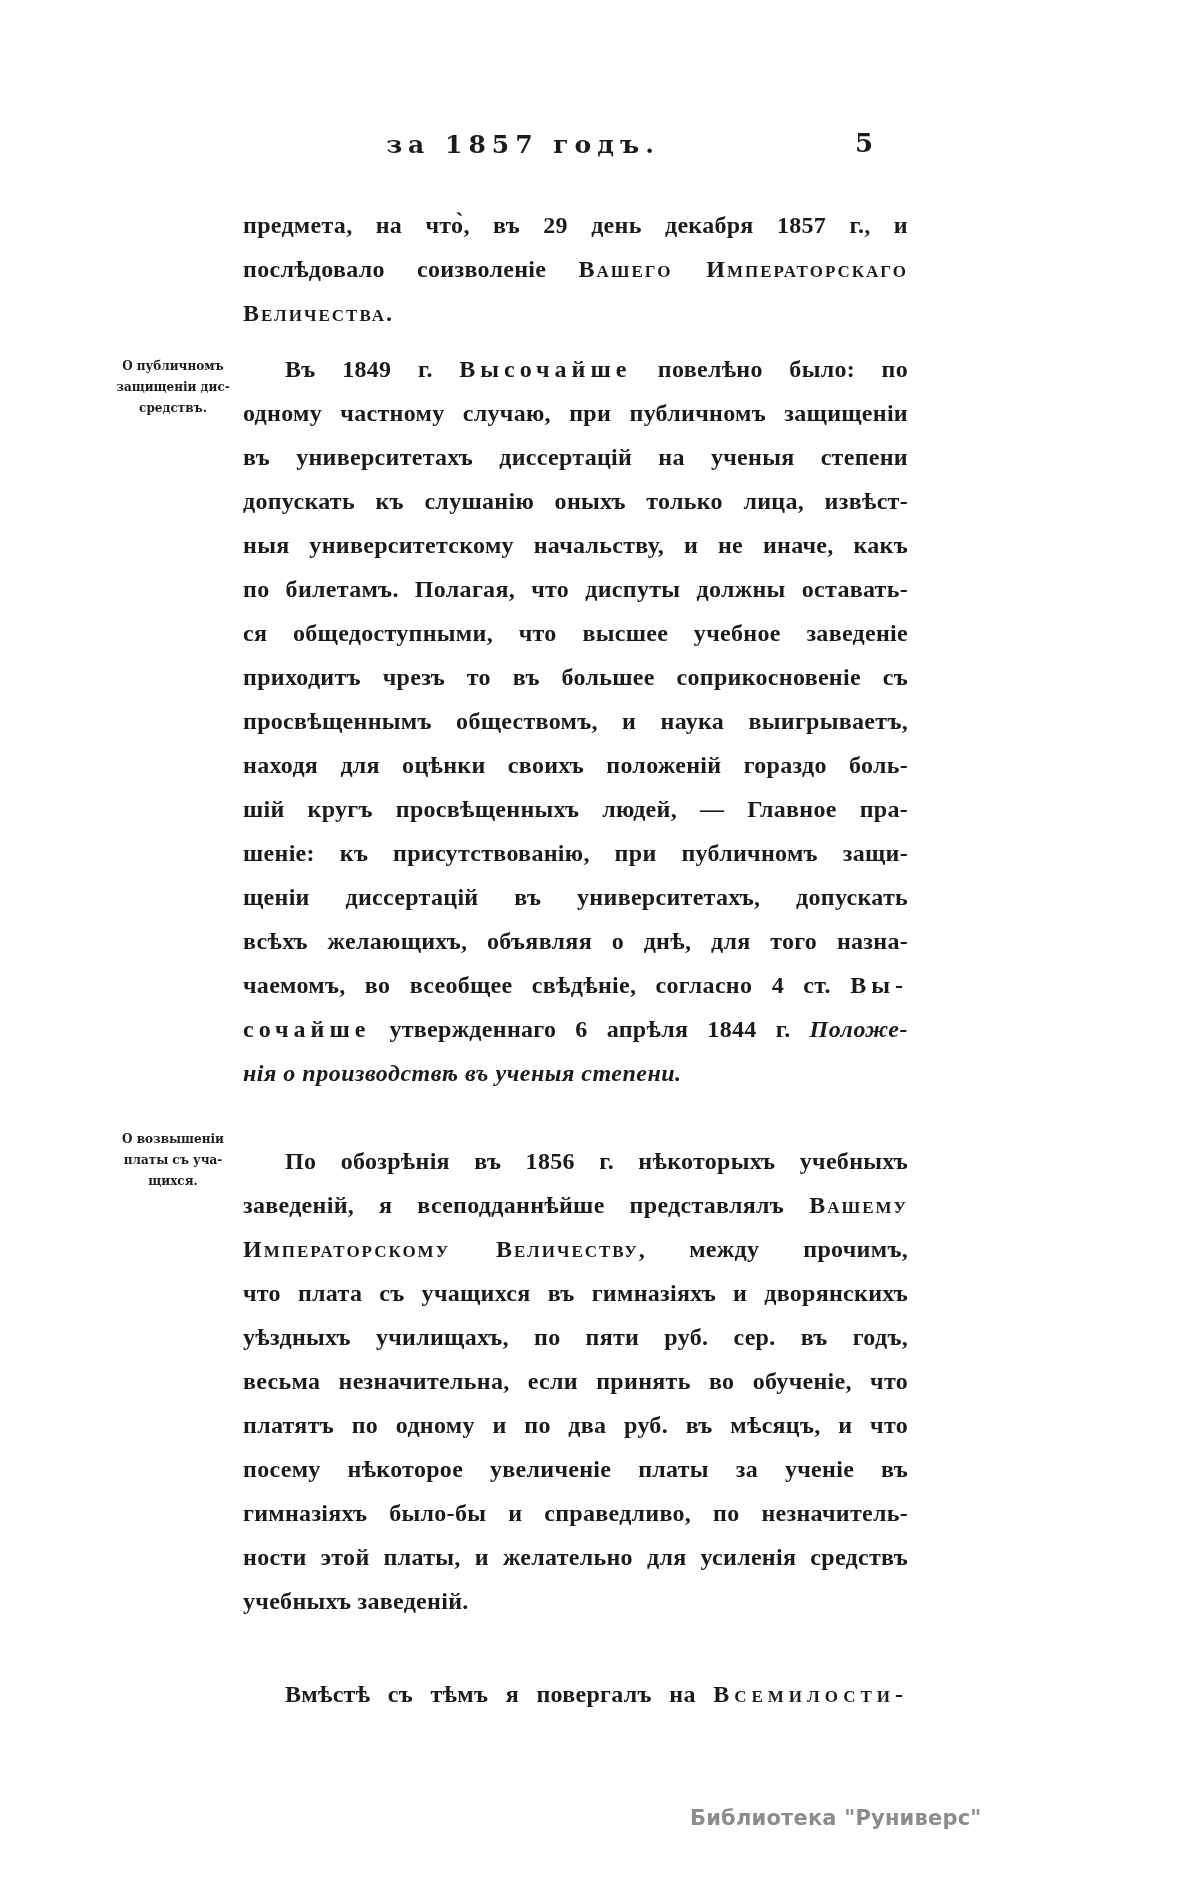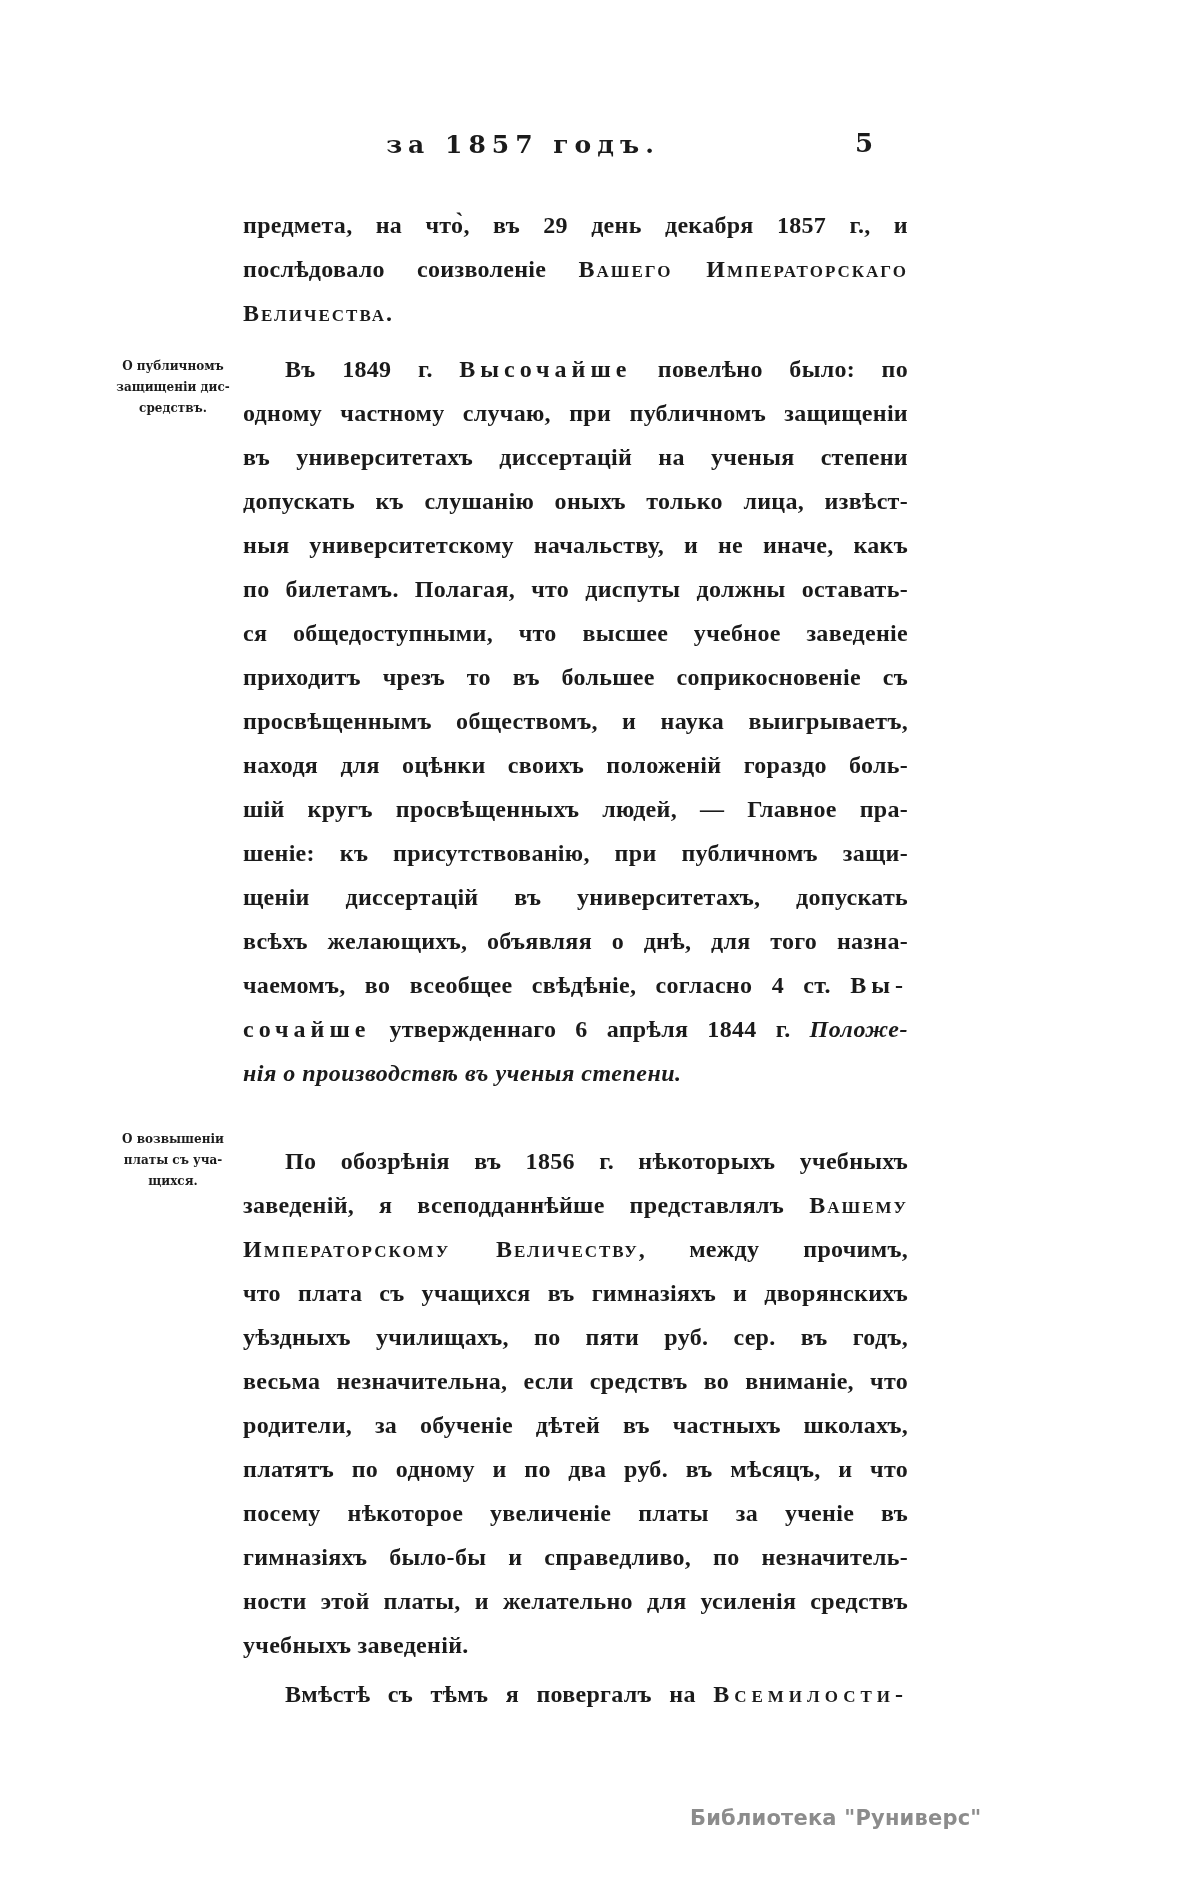--- a/index.html
+++ b/index.html
@@ -98,22 +98,21 @@
     <span class="mline">платы съ уча-</span>
     <span class="mline">щихся.</span>
   </div>
 
   <div class="para" style="top:1139px;">
     <div class="line indent">По обозрѣнія въ 1856 г. нѣкоторыхъ учебныхъ</div>
     <div class="line"><span>заведеній, я всеподданнѣйше представлялъ </span><span class="sc">Вашему</span></div>
     <div class="line"><span class="sc">Императорскому Величеству</span><span>, между прочимъ,</span></div>
     <div class="line">что плата съ учащихся въ гимназіяхъ и дворянскихъ</div>
     <div class="line">уѣздныхъ училищахъ, по пяти руб. сер. въ годъ,</div>
-    <div class="line">весьма незначительна, если средствъ во вниманіе, что</div>
-    <div class="line">родители, за обученіе дѣтей въ частныхъ школахъ,</div>
+    <div class="line">весьма незначительна, если принять во обученіе, что</div>
     <div class="line">платятъ по одному и по два руб. въ мѣсяцъ, и что</div>
     <div class="line">посему нѣкоторое увеличеніе платы за ученіе въ</div>
     <div class="line">гимназіяхъ было-бы и справедливо, по незначитель-</div>
     <div class="line">ности этой платы, и желательно для усиленія средствъ</div>
     <div class="line noj">учебныхъ заведеній.</div>
   </div>
 
   <div class="para" style="top:1672px;">
     <div class="line indent"><span>Вмѣстѣ съ тѣмъ я повергалъ на </span><span class="sc sp">Всемилости-</span></div>
   </div>

